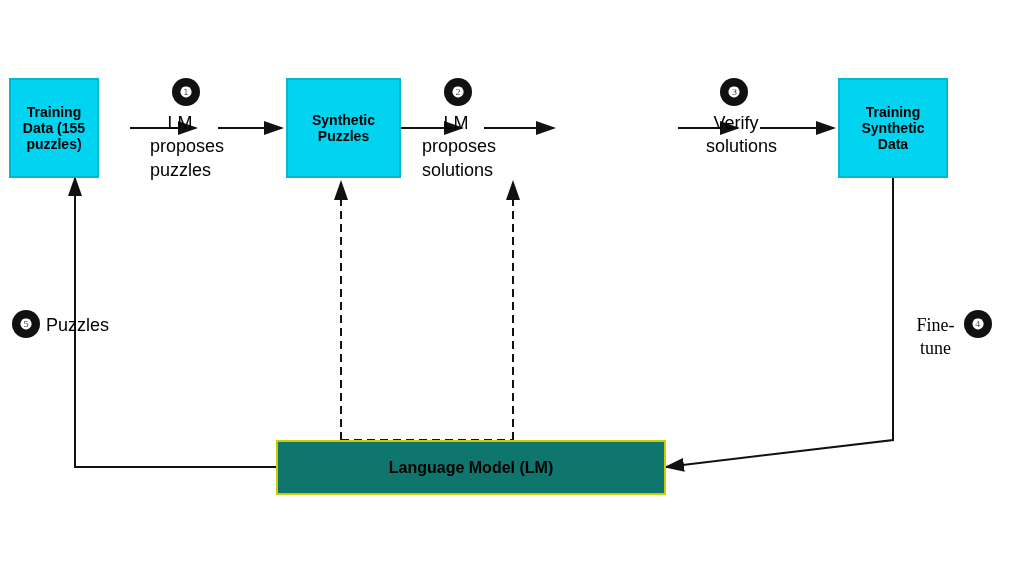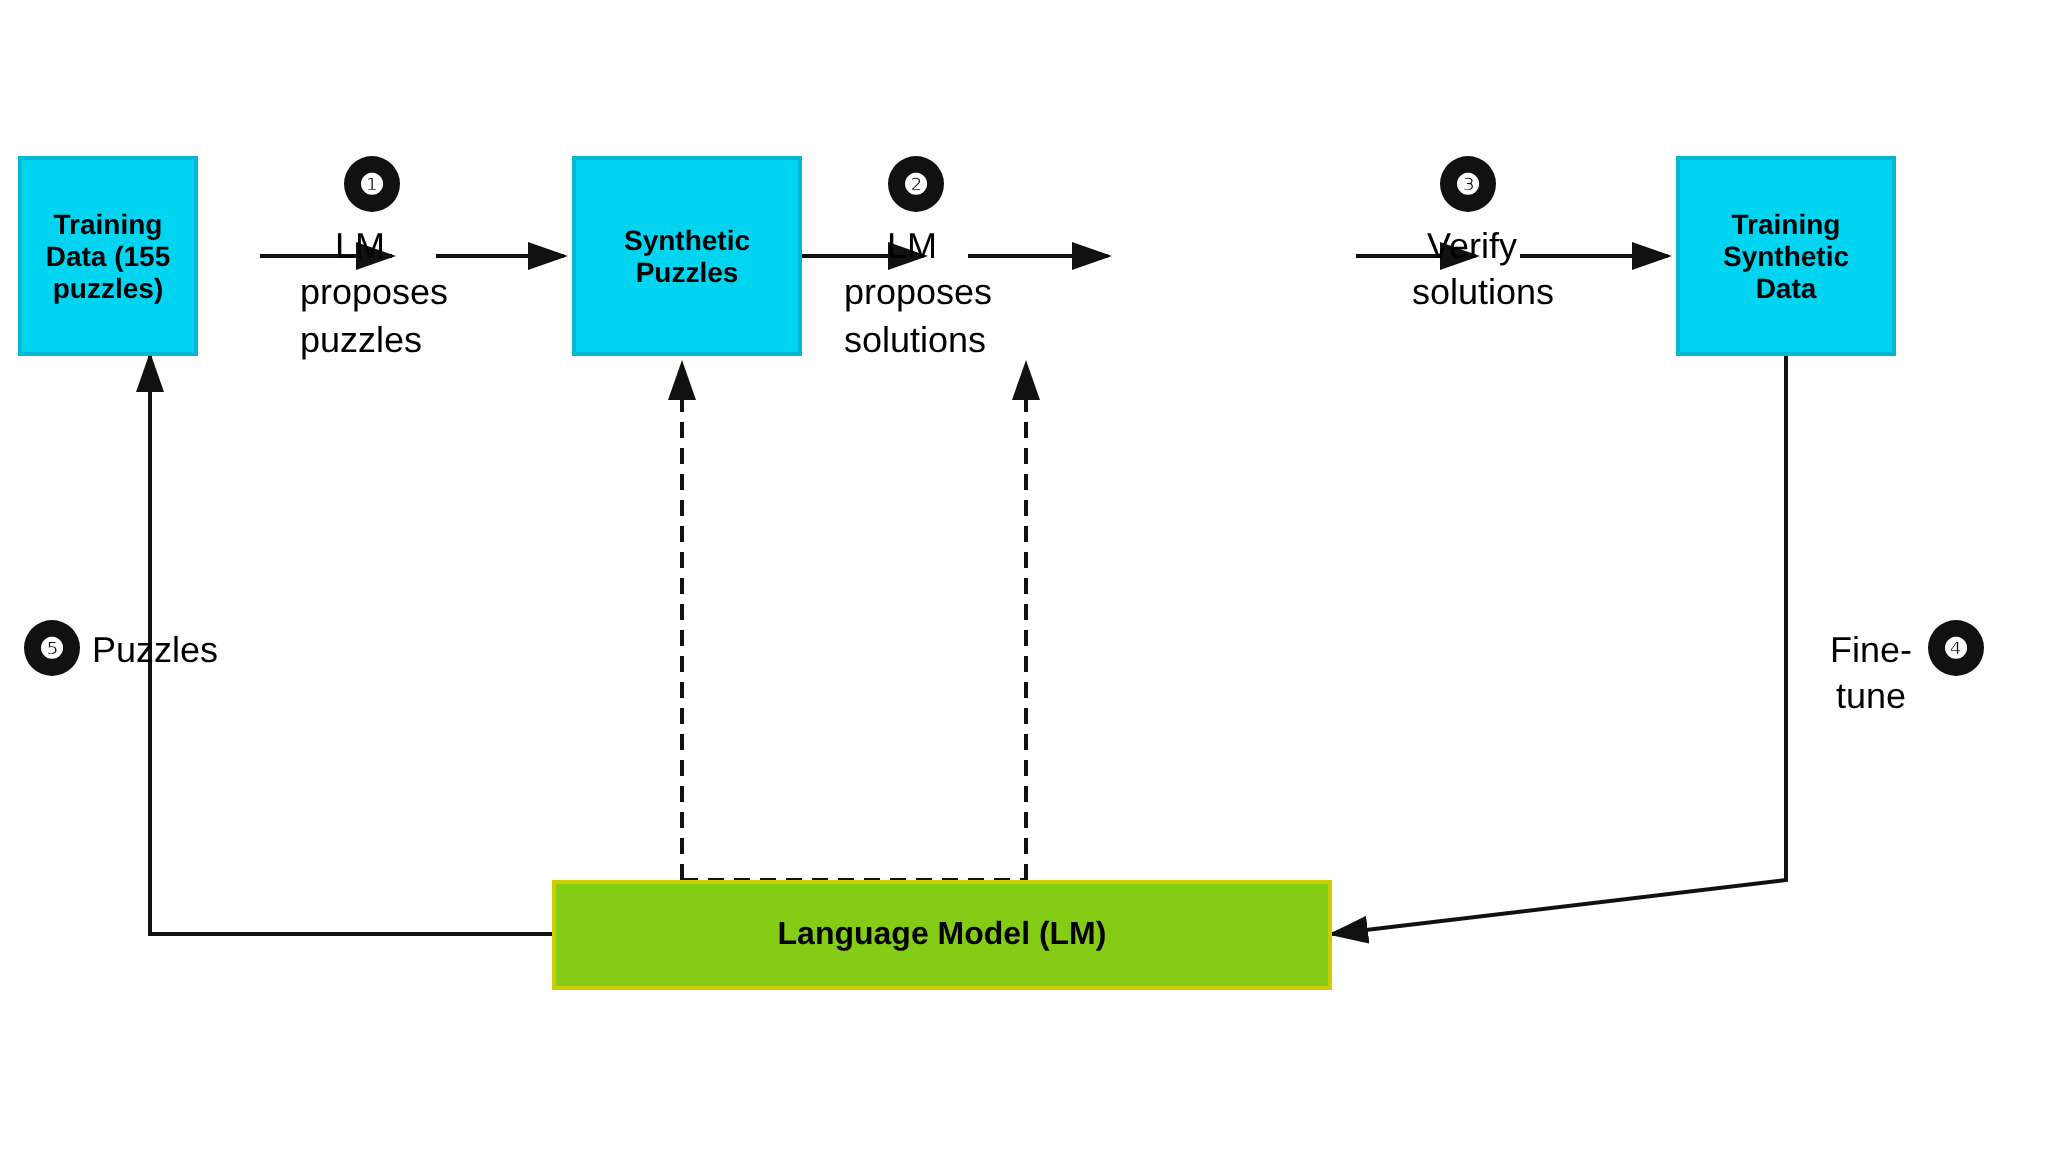--- a/index.html
+++ b/index.html
@@ -31,21 +31,21 @@
       align-items: center;
       justify-content: center;
       text-align: center;
       font-size: 14px;
       font-weight: 600;
       color: #000;
       padding: 8px;
     }
     .box-lm {
       position: absolute;
-      background: #84cc16;
+      background: #0f766e;
       border: 2px solid #cccc00;
       display: flex;
       align-items: center;
       justify-content: center;
       text-align: center;
       font-size: 16px;
       font-weight: 600;
       color: #000;
       padding: 8px;
     }
@@ -147,21 +147,21 @@
   </div>
 
   <div class="step-label" style="left:706px; top:112px; width:60px;">
     <span>Verify<br>solutions</span>
   </div>
 
   <div class="step-circle" style="left:964px; top:310px;">
     <span>❹</span>
   </div>
 
-  <div class="step-label" style="left:908px; top:314px; width:55px;">
+  <div class="step-label" style="left:908px; top:314px; width:55px;font-family:Liberation Serif, serif;">
     <span>Fine-tune</span>
   </div>
 
   <div class="step-circle" style="left:12px; top:310px;">
     <span>❺</span>
   </div>
 
   <div class="step-label" style="left:46px; top:314px; width:50px;">
     <span>Puzzles</span>
   </div>

